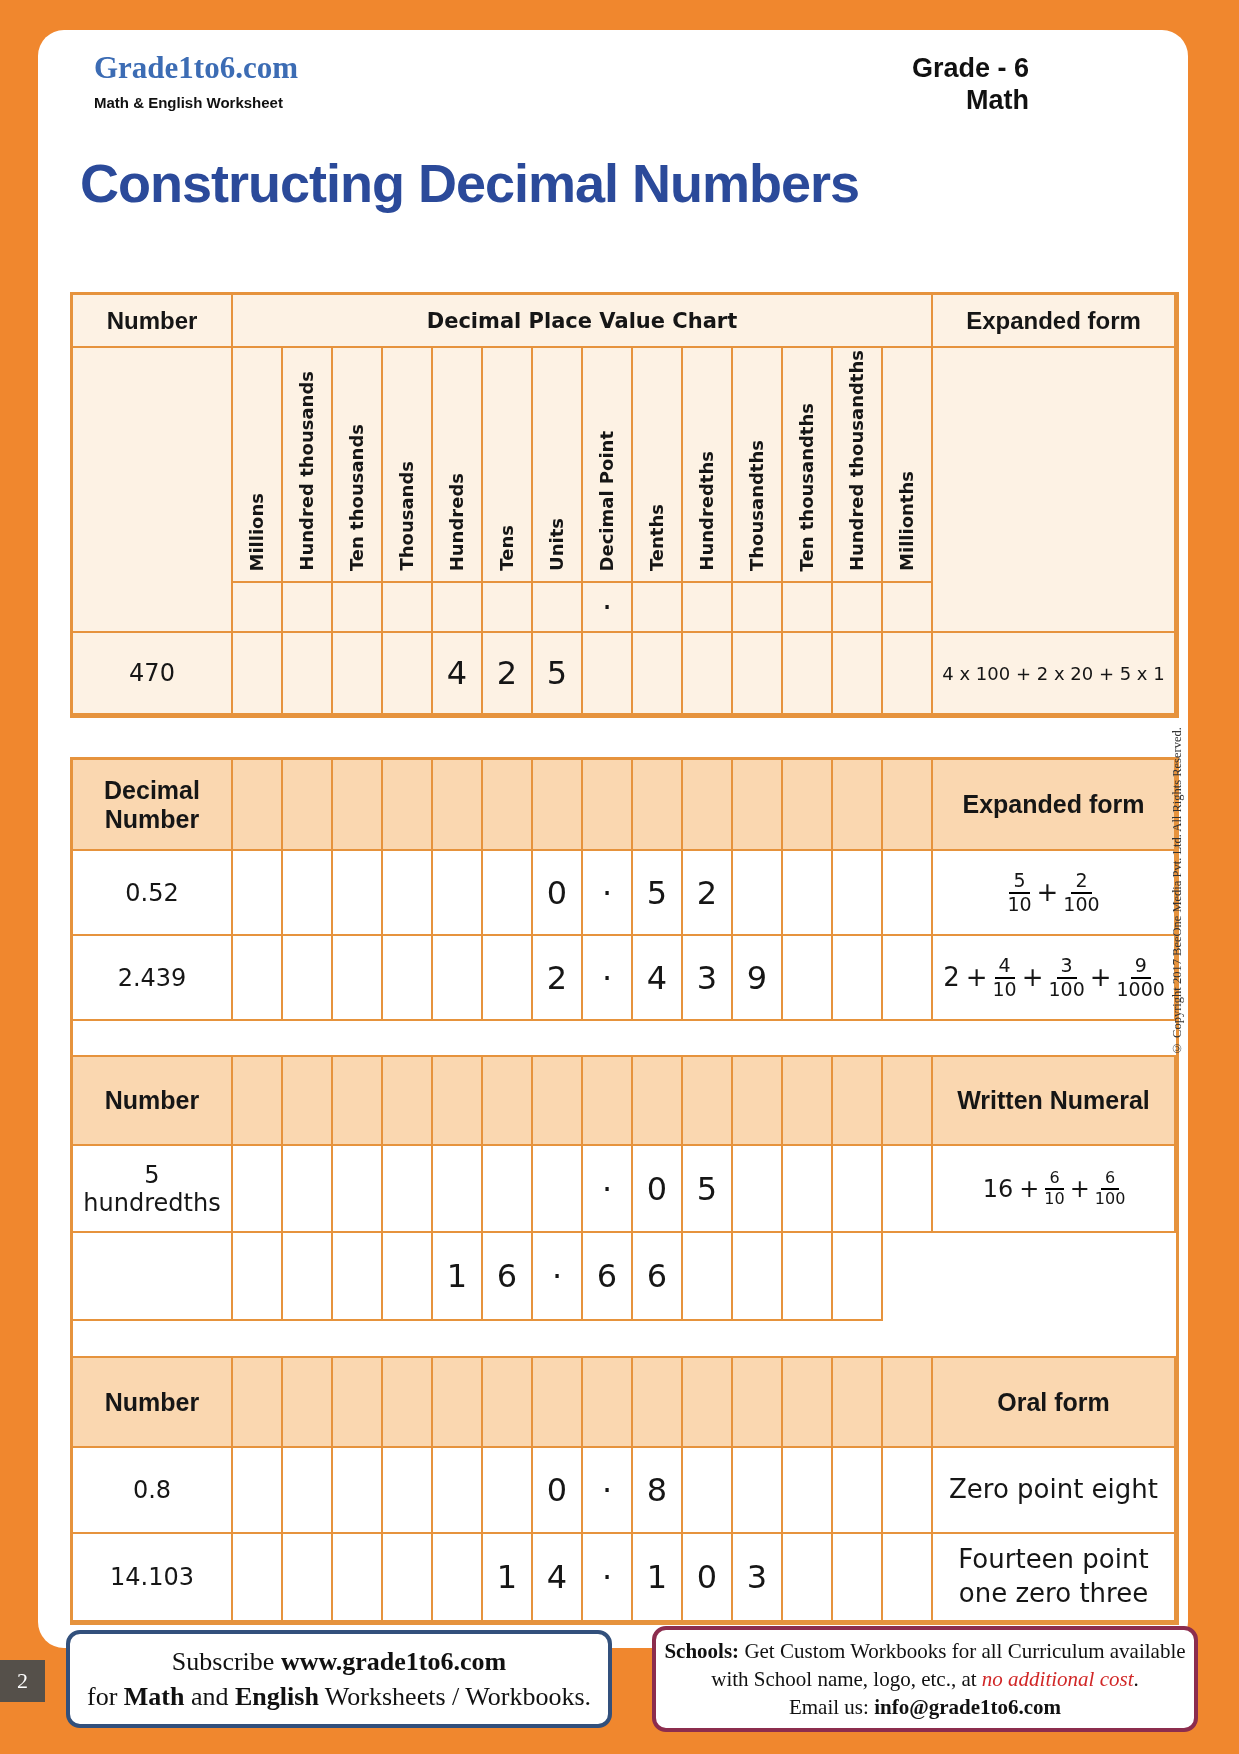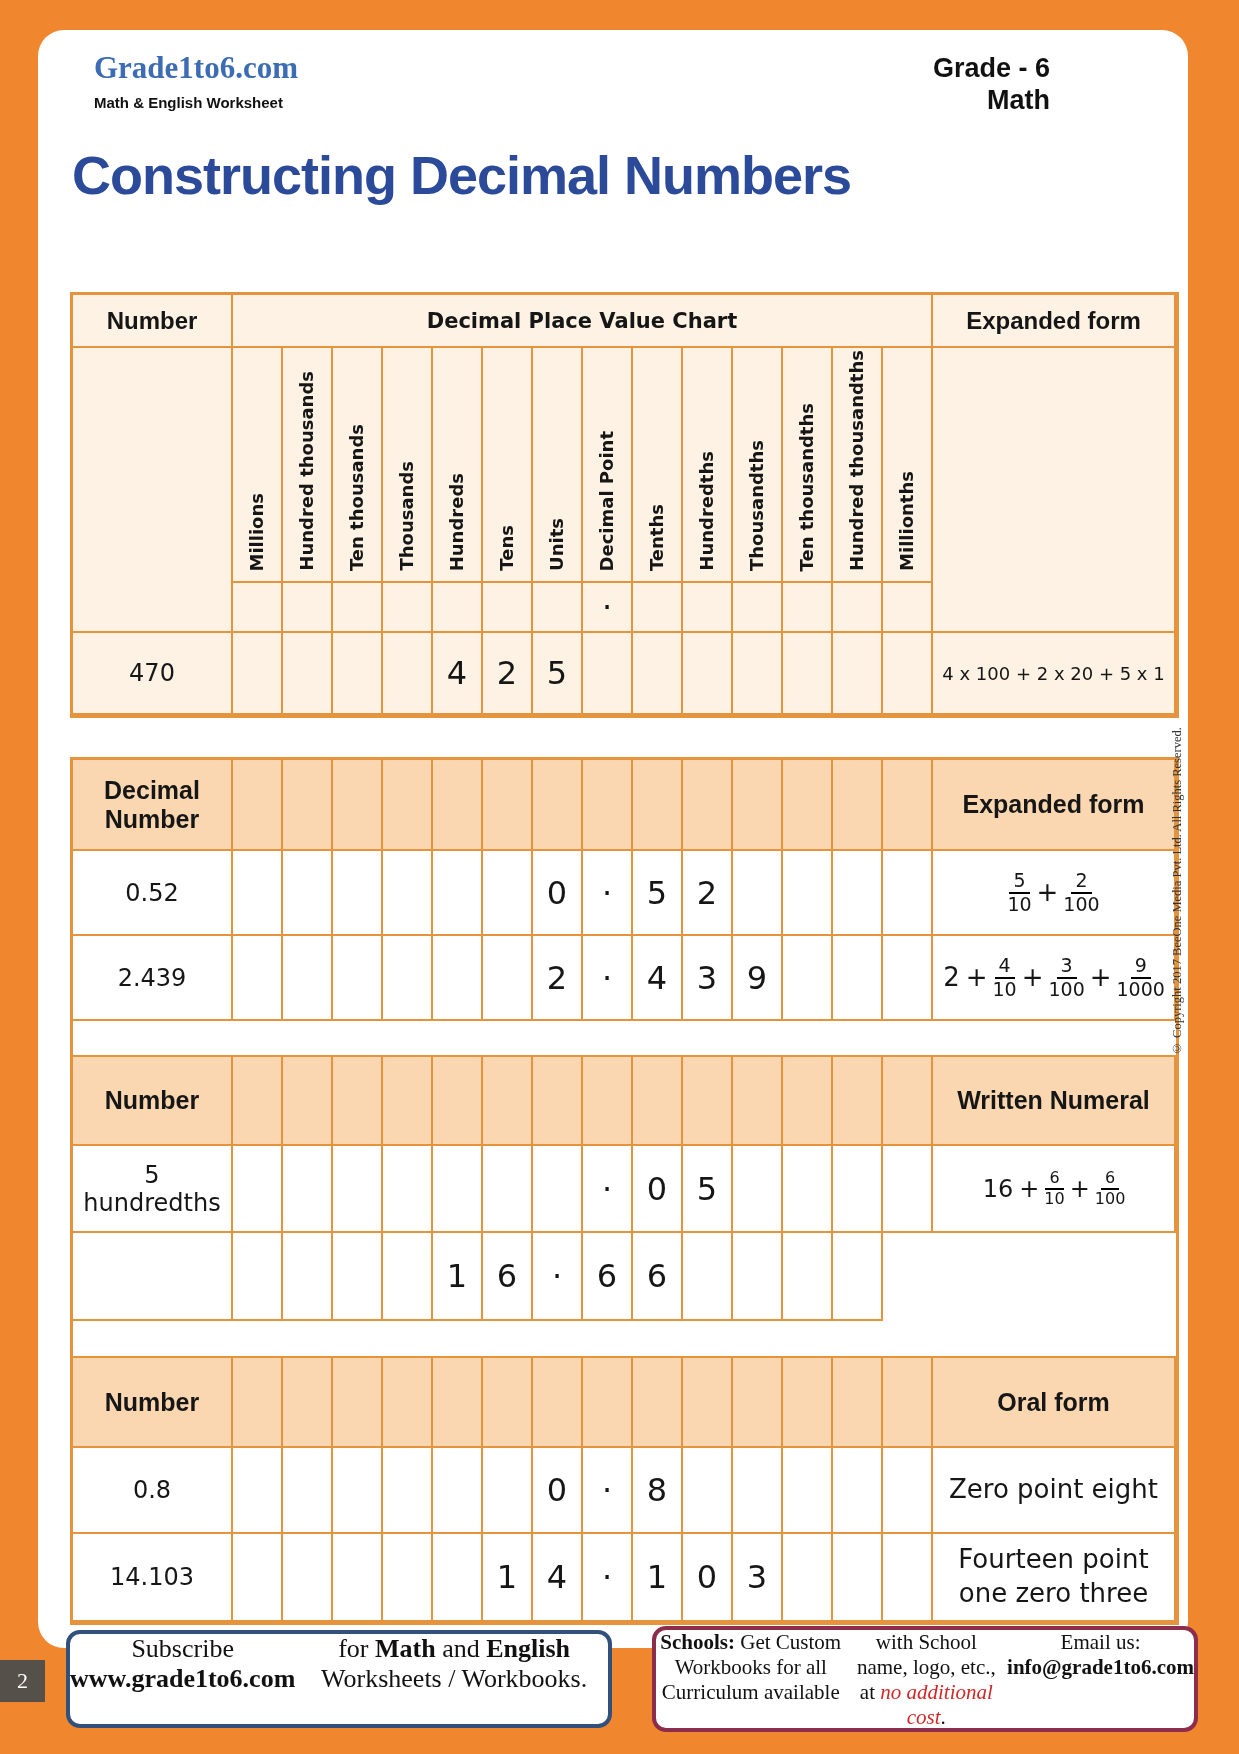--- a/index.html
+++ b/index.html
@@ -8,22 +8,22 @@
     --red:#d12727; --badge:#55504a;
   }
   *{box-sizing:border-box}
   body{margin:0;background:#888;font-family:"DejaVu Sans",sans-serif}
   .canvas{position:relative;width:1239px;height:1754px;background:var(--orange);overflow:hidden}
   .page{position:absolute;left:38px;top:30px;width:1150px;height:1618px;background:#fff;border-radius:26px}
 
   .logo{position:absolute;left:56px;top:20px}
   .logo-title{font:700 31px "Liberation Serif",serif;color:var(--logo)}
   .logo-sub{font:700 15px "Liberation Sans",sans-serif;color:#111;margin-top:8px}
-  .grade{position:absolute;right:138px;top:22px;text-align:right;font:700 27px "Liberation Sans",sans-serif;color:#111;line-height:1.2}
-  .title{position:absolute;left:26px;top:106px;margin:8px;font:700 54px "Liberation Sans",sans-serif;color:var(--blue);letter-spacing:-1px}
+  .grade{position:absolute;right:159px;top:22px;text-align:right;font:700 27px "Liberation Sans",sans-serif;color:#111;line-height:1.2}
+  .title{position:absolute;left:26px;top:106px;margin:16px;font:700 54px "Liberation Sans",sans-serif;color:var(--blue);letter-spacing:-1px}
 
   .t1{position:absolute;left:32px;top:262px;display:grid;
       grid-template-columns:160px repeat(14,50px) 243px;
       grid-template-rows:53px 235px 50px 82px;
       background:var(--cream);border:3px solid var(--bd)}
   .t2{position:absolute;left:32px;top:727px;display:grid;
       grid-template-columns:160px repeat(14,50px) 243px;
       grid-template-rows:91px 85px 85px 36px 89px 87px 88px 37px 90px 86px 88px;
       background:#fff;border:3px solid var(--bd)}
 
@@ -54,21 +54,21 @@
   .frac .num{border-bottom:2px solid #000;padding:0 4px}
   .expanded-str{font-size:18px;padding:7px 4px}
   .spacer{grid-column:1/-1;background:#fff;border-bottom:2px solid var(--bd)}
 
   .copyright{position:absolute;left:1132px;top:633px;height:392px;
              writing-mode:vertical-rl;transform:rotate(180deg);
              font:12.5px "Liberation Serif",serif;color:#333;white-space:nowrap}
 
   .fbox{position:absolute;background:#fff;text-align:center;
         font-family:"Liberation Serif",serif;color:#111;
-        display:flex;flex-direction:row;justify-content:center}
+        display:flex;flex-direction:column;justify-content:center}
   .fbox.left{left:66px;top:1630px;width:546px;height:98px;border:4px solid var(--navy);
              border-radius:14px;font-size:26px;gap:5px}
   .fbox.right{left:652px;top:1626px;width:546px;height:106px;border:4px solid var(--maroon);
               border-radius:14px;font-size:21px;gap:3px}
   .rich .b{font-weight:700}
   .rich .red{color:var(--red);font-weight:400;font-style:italic}
 
   .badge{position:absolute;left:0;top:1660px;width:45px;height:42px;background:var(--badge);
          color:#fff;font:22px "Liberation Serif",serif;display:flex;align-items:center;justify-content:center}
 </style>

